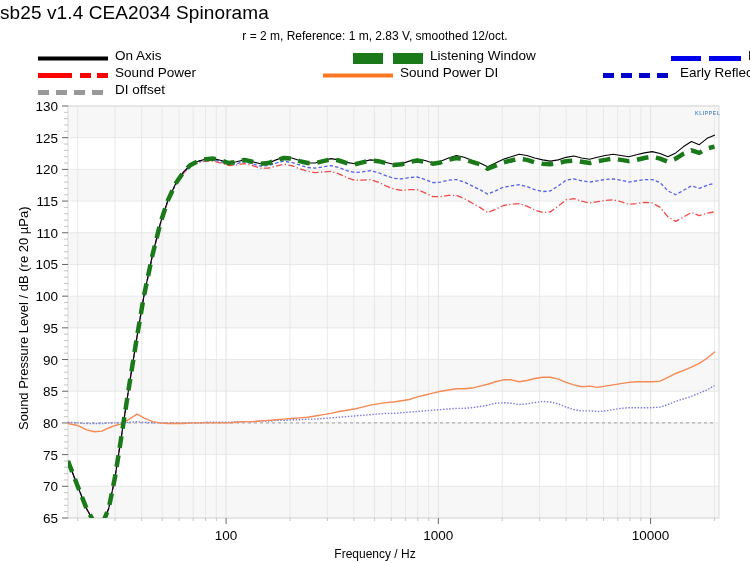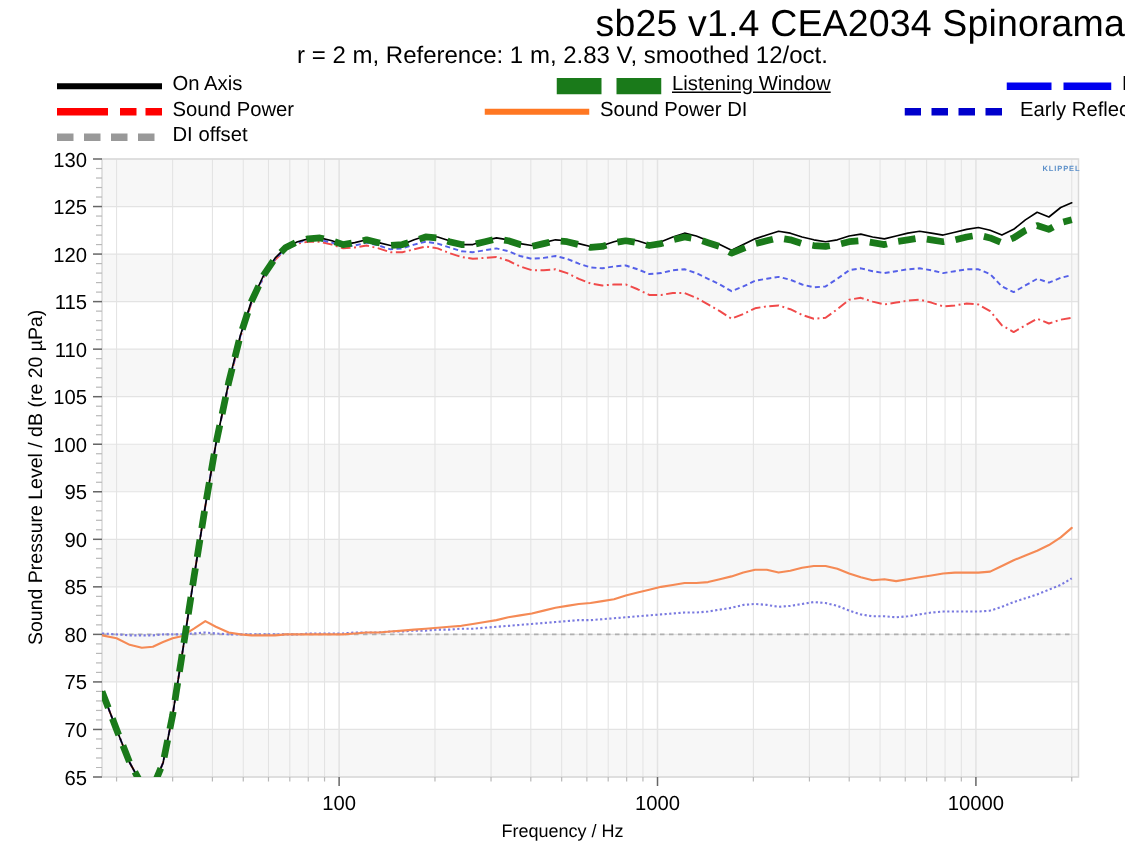--- a/index.html
+++ b/index.html
@@ -18,30 +18,30 @@
   #chart-root {
     position: absolute;
     left: 0; top: 0;
     width: 750px;
     height: 563px;
   }
   .chart-title {
     position: absolute;
     left: 0; top: 2px;
     width: 750px;
-    text-align: right;
-    font-size: 25px;
+    text-align: left;
+    font-size: 19px;
     letter-spacing: 0.1px;
   }
   .chart-subtitle {
     position: absolute;
     left: 0; top: 29px;
     width: 750px;
     text-align: center;
-    font-size: 16px;
+    font-size: 12px;
   }
   .legend {
     position: absolute;
     left: 38px;
     top: 48px;
     width: 700px;
   }
   .legend-row {
     display: flex;
     align-items: center;
@@ -98,21 +98,21 @@
   <div class="chart-subtitle">r = 2 m,  Reference: 1 m, 2.83 V, smoothed 12/oct.</div>
 
   <div class="legend" id="legend-container">
       <div class="legend-row" style="position: relative;">
         <div class="legend-entry" style="position: absolute; left: 0px; top: 0px;">
           <span class="legend-swatch"><svg width="70" height="11" viewBox="0 0 70 11">
               <rect x="0" y="3.5" width="70" height="4" fill="#000000"></rect>
             </svg></span>
           <span class="legend-label">On Axis</span>
         </div>
-        <div class="legend-entry" style="position: absolute; left: 333px; top: 0px; text-decoration: underline;">
+        <div class="legend-entry" style="position: absolute; left: 315px; top: 0px;">
           <span class="legend-swatch"><svg width="70" height="11" viewBox="0 0 70 11">
               <rect x="0" y="0" width="30" height="11" fill="#1a7a1a"></rect>
               <rect x="40" y="0" width="30" height="11" fill="#1a7a1a"></rect>
             </svg></span>
           <span class="legend-label">Listening Window</span>
         </div>
         <div class="legend-entry" style="position: absolute; left: 633px; top: 0px;">
           <span class="legend-swatch"><svg width="70" height="11" viewBox="0 0 70 11">
               <rect x="0" y="3" width="30" height="5" fill="#0000ee"></rect>
               <rect x="38" y="3" width="32" height="5" fill="#0000ee"></rect>

